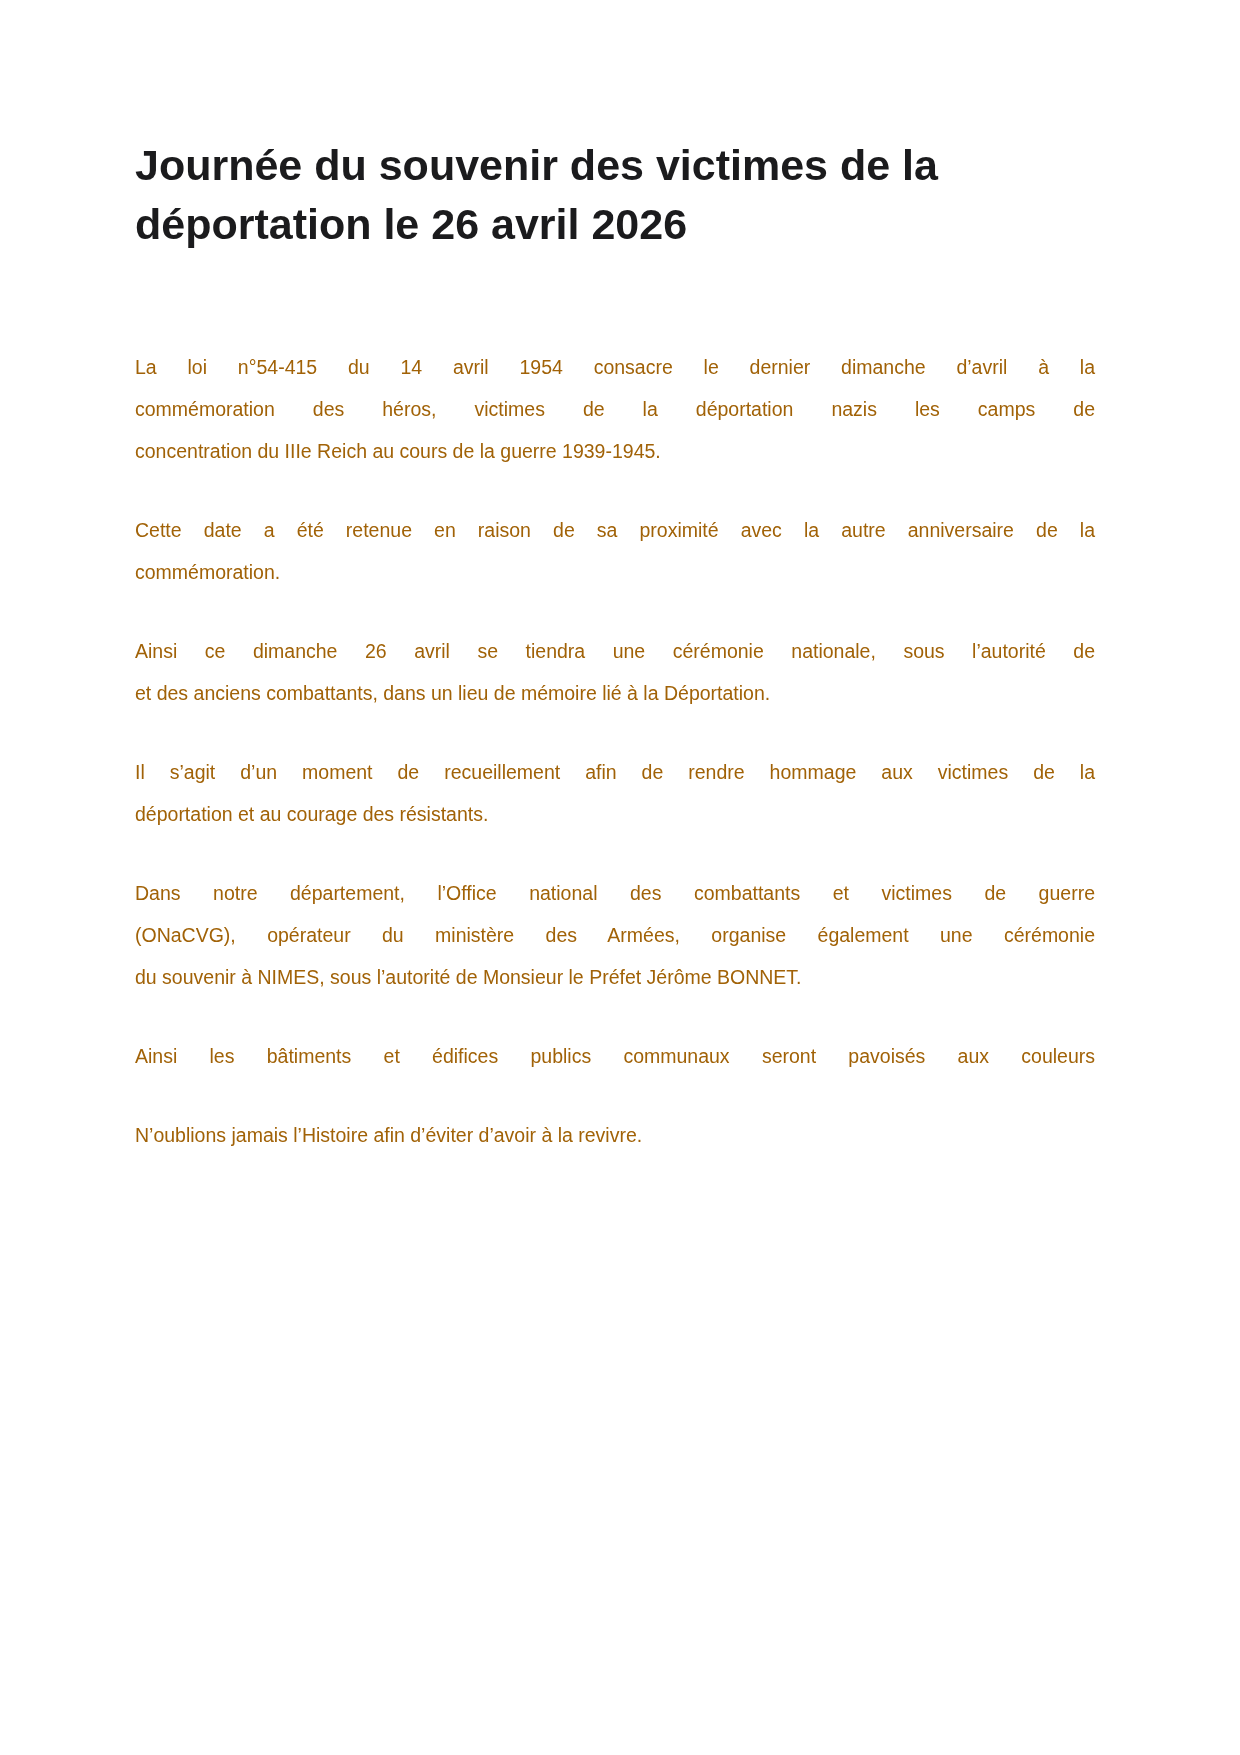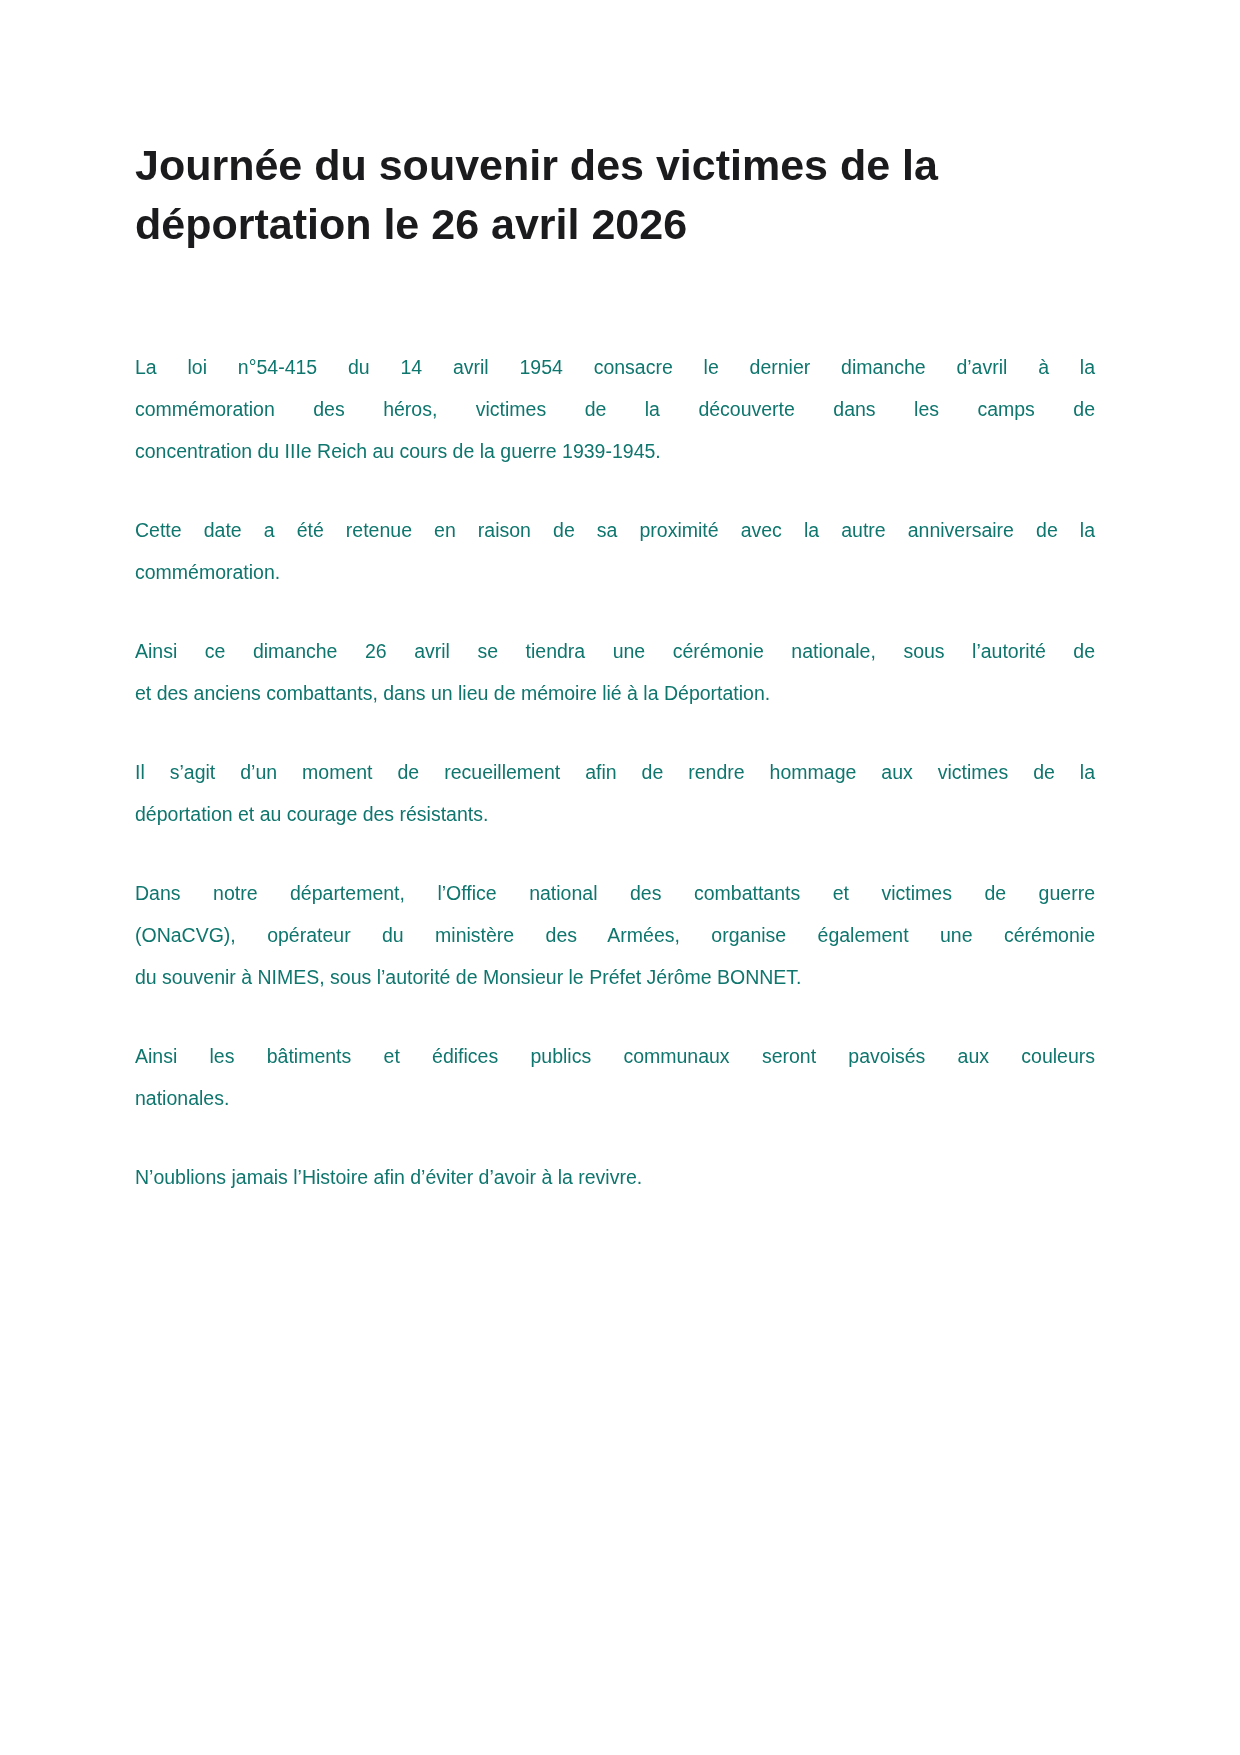--- a/index.html
+++ b/index.html
@@ -56,24 +56,24 @@
   </style>
 </head>
 <body style="background: rgb(255, 255, 255);">
 
 <div class="page">
   <div class="content">
     <h1 class="doc-title" id="doc-title" style="color: rgb(27, 27, 29);">
         <span class="title-line">Journée du souvenir des victimes de la</span>
         <span class="title-line">déportation le 26 avril 2026</span>
       </h1>
-    <div class="doc-body" id="doc-body" style="color: #0f766e;">
+    <div class="doc-body" id="doc-body" style="color: #a16207;">
         <div class="paragraph">
           <div class="line">La loi n°54-415 du 14 avril 1954 consacre le dernier dimanche d’avril à la</div>
-          <div class="line">commémoration des héros, victimes de la découverte dans les camps de</div>
+          <div class="line">commémoration des héros, victimes de la déportation nazis les camps de</div>
           <div class="line last">concentration du IIIe Reich au cours de la guerre 1939-1945.</div>
         </div>
         <div class="paragraph">
           <div class="line">Cette date a été retenue en raison de sa proximité avec la autre anniversaire de la</div>
           <div class="line last">commémoration.</div>
         </div>
         <div class="paragraph">
           <div class="line">Ainsi ce dimanche 26 avril se tiendra une cérémonie nationale, sous l’autorité de</div>
           <div class="line last">et des anciens combattants, dans un lieu de mémoire lié à la Déportation.</div>
         </div>
@@ -81,20 +81,19 @@
           <div class="line">Il s’agit d’un moment de recueillement afin de rendre hommage aux victimes de la</div>
           <div class="line last">déportation et au courage des résistants.</div>
         </div>
         <div class="paragraph">
           <div class="line">Dans notre département, l’Office national des combattants et victimes de guerre</div>
           <div class="line">(ONaCVG), opérateur du ministère des Armées, organise également une cérémonie</div>
           <div class="line last">du souvenir à NIMES, sous l’autorité de Monsieur le Préfet Jérôme BONNET.</div>
         </div>
         <div class="paragraph">
           <div class="line">Ainsi les bâtiments et édifices publics communaux seront pavoisés aux couleurs</div>
-          <div class="line last">nationales.</div>
         </div>
         <div class="paragraph">
           <div class="line last">N’oublions jamais l’Histoire afin d’éviter d’avoir à la revivre.</div>
         </div>
       </div>
   </div>
 </div>
 
 </body></html>

